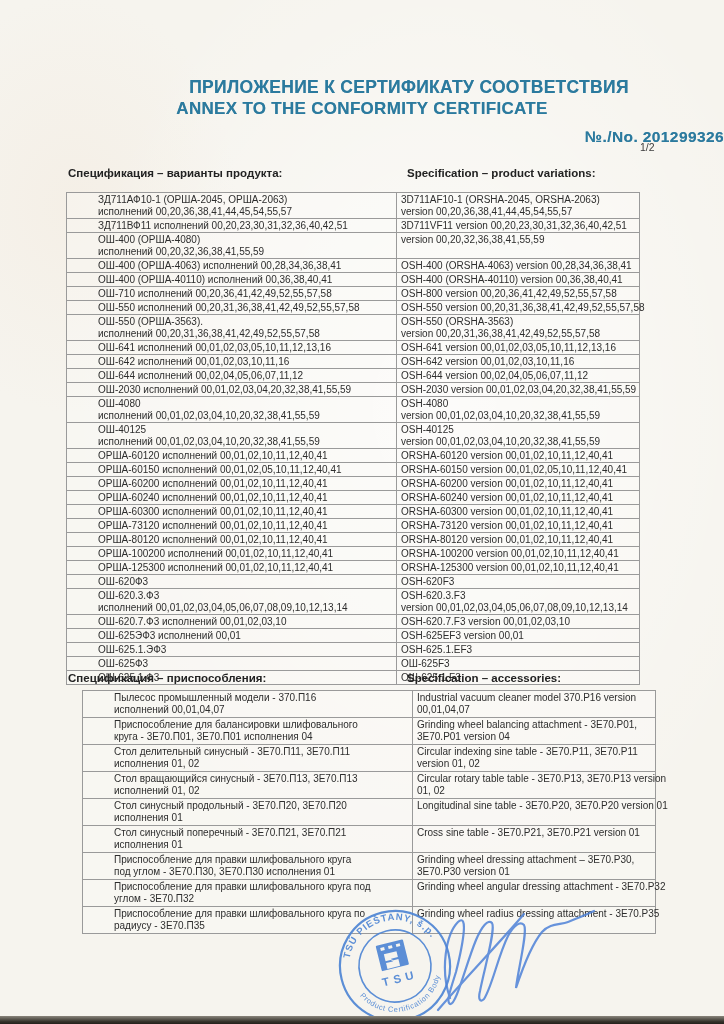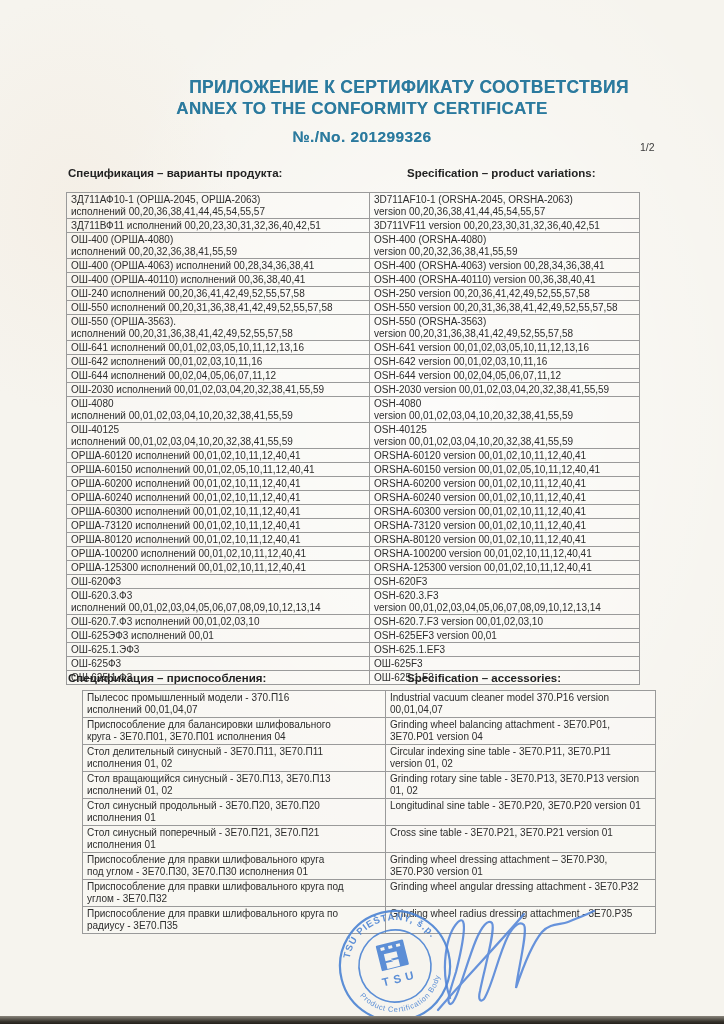--- a/index.html
+++ b/index.html
@@ -16,41 +16,41 @@
     color:#2e2e2e;
   }
   .title{
     position:absolute;left:0;width:724px;text-align:center;
     font-weight:bold;color:#2b7a9e;letter-spacing:0.3px;
     text-shadow:0 0 0.5px rgba(43,122,158,0.6);
   }
   .title.ru{top:77px;font-size:17.5px;margin-left:47px;}
   .title.en{top:99px;font-size:17px;}
   .certnum{
-    position:absolute;left:0;top:128px;width:724px;text-align:center;
+    position:absolute;left:0;top:128px;width:724px;text-align:right;
     font-weight:bold;color:#2b7a9e;font-size:15.5px;letter-spacing:0.4px;
     text-shadow:0 0 0.5px rgba(43,122,158,0.6);
   }
   .pagenum{position:absolute;left:640px;top:141px;font-size:10.5px;color:#3c3c3c;text-align:center;}
   .sechead{position:absolute;left:0;width:724px;height:14px;}
   .sechead .ru{position:absolute;left:68px;top:0;font-size:11.5px;font-weight:bold;color:#222;}
   .sechead .en{position:absolute;left:383px;top:0;font-size:11.5px;font-weight:bold;color:#222;margin-left:24px;}
   .sechead.s1{top:167px;}
   .sechead.s2{top:672px;}
   .dtable{position:absolute;left:66px;width:574px;}
   .t1{top:192px;}
   .t2{top:690px;padding-left:16px;}
   .trow{
     display:flex;align-items:stretch;
     border:1px solid #9a9a9a;margin-top:-1px;
     background:rgba(255,255,255,0.25);
   }
   .trow:first-child{margin-top:0;}
   .tcell{padding:0.5px 4px 0.5px 4px;font-size:10px;color:#2d2d2d;}
-  .tcell.ru{width:294px;flex:0 0 294px;}
+  .tcell.ru{width:294px;flex:0 0 294px;margin-left:27px;}
   .tcell.en{flex:1 1 auto;border-left:1px solid #9a9a9a;}
   .tline{line-height:12px;white-space:nowrap;}
   .t2 .tline{line-height:12.5px;}
   .bottom-edge{
     position:absolute;left:0;bottom:0;width:724px;height:8px;
     background:linear-gradient(#8a857c, #35322b 70%, #23201b);
   }
   .stamp-wrap{position:absolute;left:288px;top:898px;}
   .stamp-blue{fill:none;stroke:#4f86d4;}
   .stamp-text{fill:#4f86d4;font-family:"Liberation Sans",sans-serif;}
@@ -88,21 +88,20 @@
         <div class="tcell en">
           <div class="tline">3D711VF11 version 00,20,23,30,31,32,36,40,42,51</div>
         </div>
       </div>
       <div class="trow">
         <div class="tcell ru">
           <div class="tline">ОШ-400 (ОРША-4080)</div>
           <div class="tline">исполнений 00,20,32,36,38,41,55,59</div>
         </div>
         <div class="tcell en">
-          <div class="tline">OSH-400 (ORSHA-4080)</div>
           <div class="tline">version 00,20,32,36,38,41,55,59</div>
         </div>
       </div>
       <div class="trow">
         <div class="tcell ru">
           <div class="tline">ОШ-400 (ОРША-4063) исполнений 00,28,34,36,38,41</div>
         </div>
         <div class="tcell en">
           <div class="tline">OSH-400 (ORSHA-4063) version 00,28,34,36,38,41</div>
         </div>
@@ -110,24 +109,24 @@
       <div class="trow">
         <div class="tcell ru">
           <div class="tline">ОШ-400 (ОРША-40110) исполнений 00,36,38,40,41</div>
         </div>
         <div class="tcell en">
           <div class="tline">OSH-400 (ORSHA-40110) version 00,36,38,40,41</div>
         </div>
       </div>
       <div class="trow">
         <div class="tcell ru">
-          <div class="tline">ОШ-240 исполнений 00,20,36,41,42,49,52,55,57,58</div>
-        </div>
-        <div class="tcell en">
-          <div class="tline">OSH-250 version 00,20,36,41,42,49,52,55,57,58</div>
+          <div class="tline">ОШ-710 исполнений 00,20,36,41,42,49,52,55,57,58</div>
+        </div>
+        <div class="tcell en">
+          <div class="tline">OSH-800 version 00,20,36,41,42,49,52,55,57,58</div>
         </div>
       </div>
       <div class="trow">
         <div class="tcell ru">
           <div class="tline">ОШ-550 исполнений 00,20,31,36,38,41,42,49,52,55,57,58</div>
         </div>
         <div class="tcell en">
           <div class="tline">OSH-550 version 00,20,31,36,38,41,42,49,52,55,57,58</div>
         </div>
       </div>
@@ -360,21 +359,21 @@
           <div class="tline">Circular indexing sine table - 3E70.P11, 3E70.P11</div>
           <div class="tline">version 01, 02</div>
         </div>
       </div>
       <div class="trow">
         <div class="tcell ru">
           <div class="tline">Стол вращающийся синусный - 3Е70.П13, 3Е70.П13</div>
           <div class="tline">исполнений 01, 02</div>
         </div>
         <div class="tcell en">
-          <div class="tline">Grinding rotary sine table - 3E70.P13, 3E70.P13 version</div>
+          <div class="tline">Circular rotary table table - 3E70.P13, 3E70.P13 version</div>
           <div class="tline">01, 02</div>
         </div>
       </div>
       <div class="trow">
         <div class="tcell ru">
           <div class="tline">Стол синусный продольный - 3Е70.П20, 3Е70.П20</div>
           <div class="tline">исполнения 01</div>
         </div>
         <div class="tcell en">
           <div class="tline">Longitudinal sine table - 3E70.P20, 3E70.P20 version 01</div>

